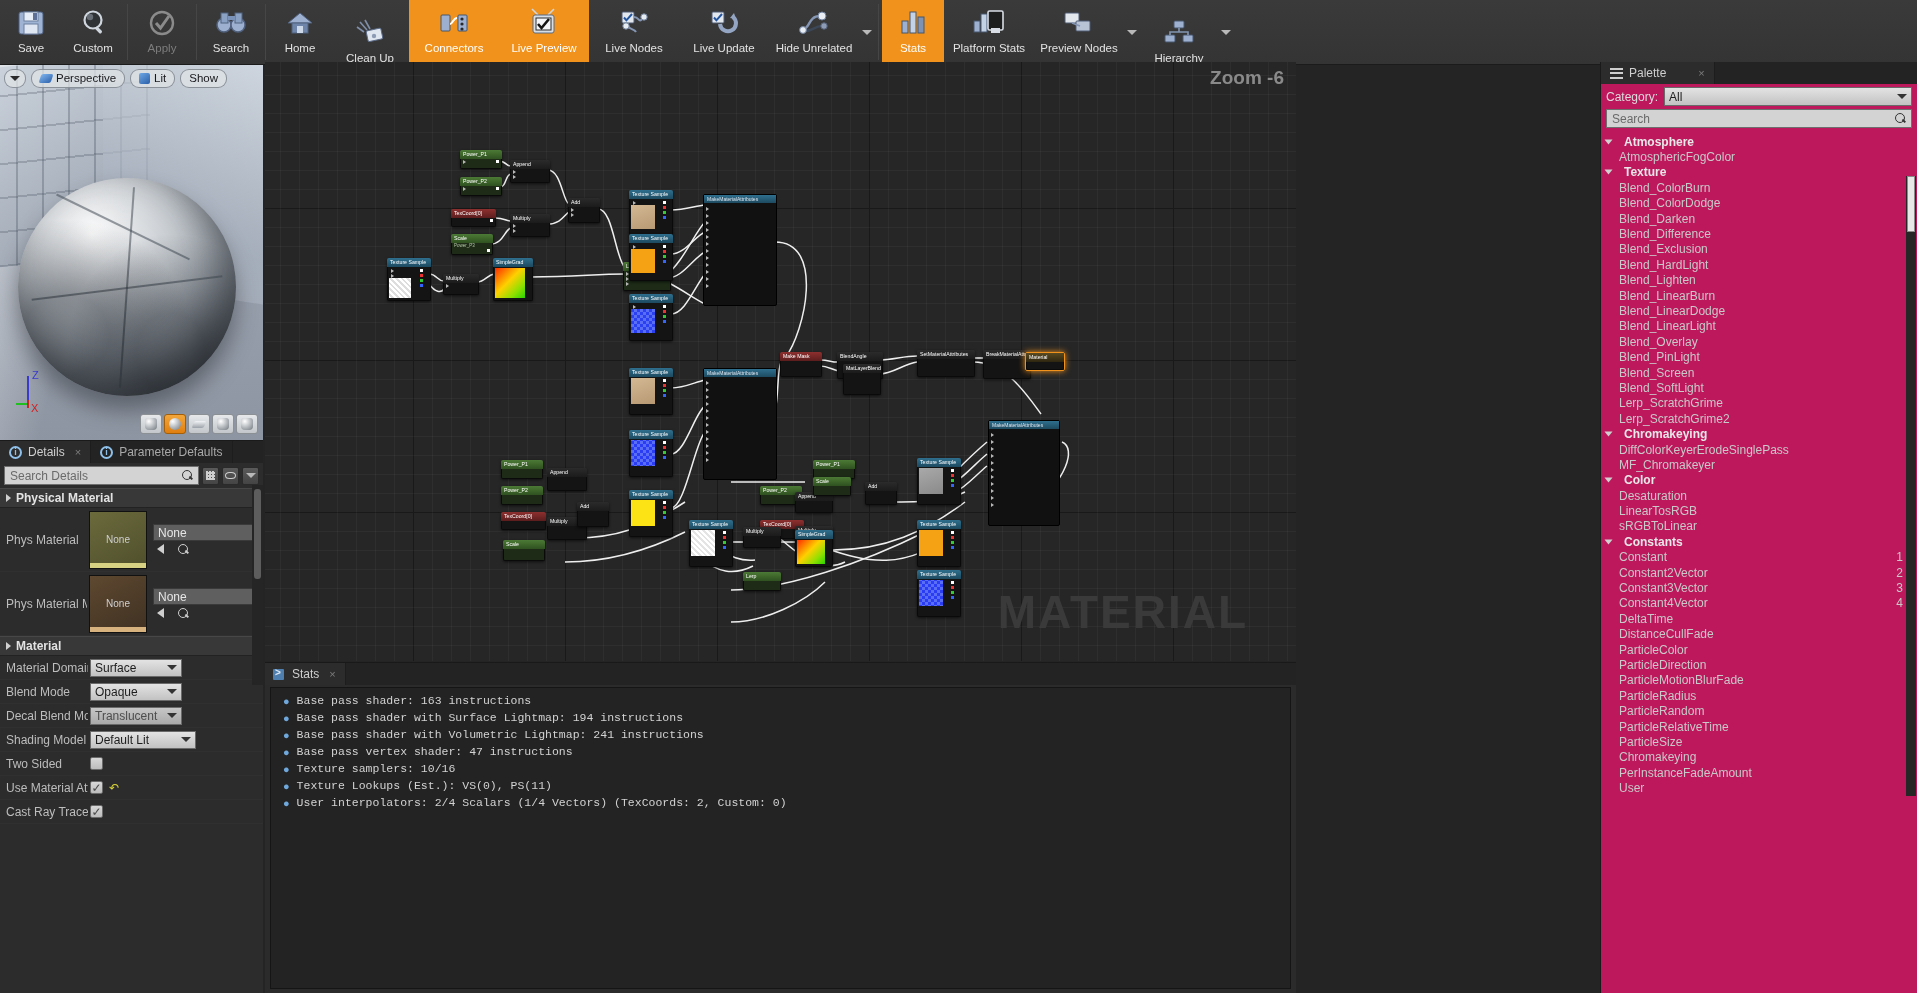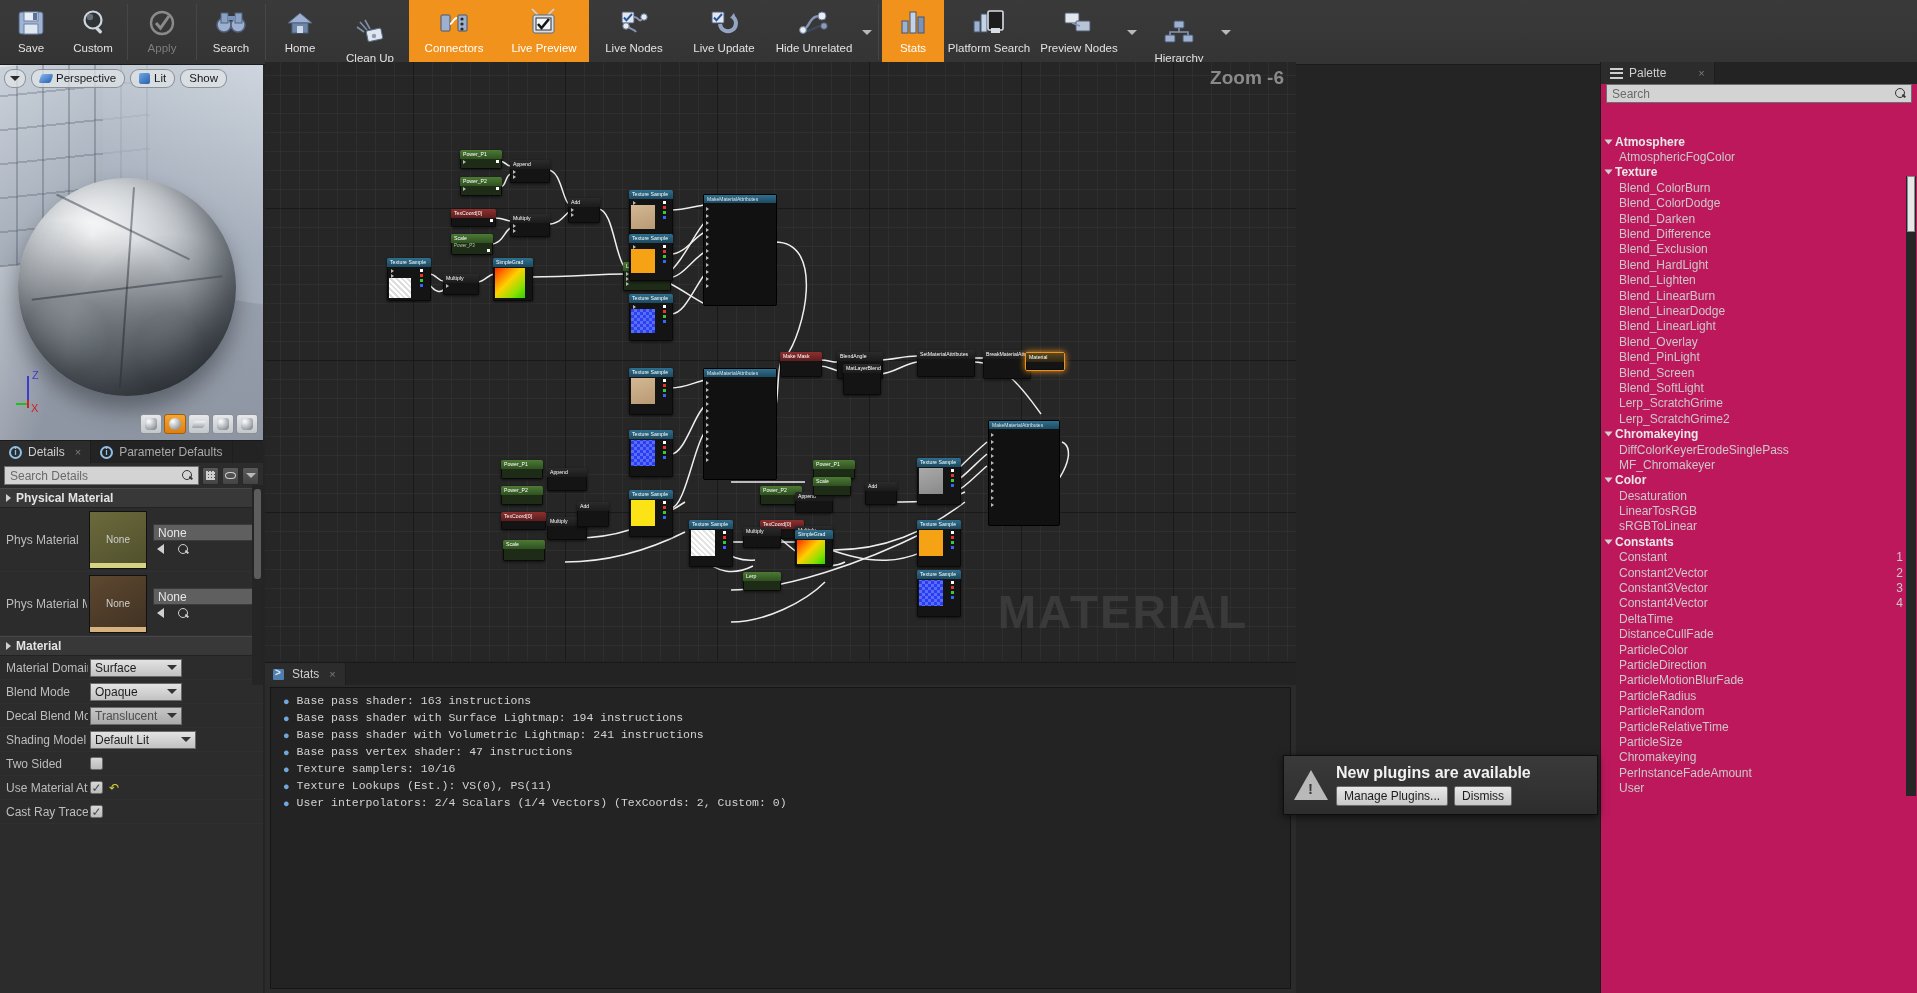--- a/index.html
+++ b/index.html
@@ -265,21 +265,21 @@
   .ico-palette i{ display:block; height:2px; background:#cfcfcf; }
   .ico-palette i:first-child{ background:#cfcfcf; }
   #pal-category { display:flex; align-items:center; gap:6px; padding:3px 5px; }
   #pal-category .lbl { font-size:12px; color:#dcdcdc; }
   #pal-category .combo { flex:1; height:19px; }
   #pal-search { padding:0 5px 3px; }
   #pal-list {
     position:absolute; left:0; right:0; top:72px; bottom:0; overflow:hidden;
   }
   .pal-group {
-    display:flex; align-items:center; gap:4px; height:15.4px; padding-left:5px;
+    display:flex; align-items:center; gap:13px; height:15.4px; padding-left:5px;
     font-size:12px; font-weight:bold; color:#e8e8e8;
   }
   .pal-group .tri2{ width:0;height:0;border-left:5px solid #d0d0d0;border-top:4px solid transparent;border-bottom:4px solid transparent; transform:rotate(90deg);}
   .pal-item {
     display:flex; align-items:center; height:15.4px; padding-left:18px;
     font-size:12px; color:#c9c9c9; cursor:pointer;
   }
   .pal-item .num { margin-left:auto; padding-right:14px; color:#c9c9c9; }
   #pal-scroll { position:absolute; right:1px; top:114px; width:10px; height:620px; background:#262626; }
   #pal-scroll .bar{ position:absolute;left:1px; top:0; width:8px; height:56px; background:#e8e8e8; border:1px solid #8a8a8a;}
@@ -475,21 +475,21 @@
 
     <div class="tb-btn wider">
       <div class="tb-ico">
         <svg width="34" height="30" viewBox="0 0 34 30">
           <rect x="2" y="13" width="6" height="11" fill="#9db0cf" stroke="#46566f"></rect>
           <rect x="9" y="6" width="6" height="18" fill="#c4d2e6" stroke="#46566f"></rect>
           <rect x="16" y="3" width="15" height="19" rx="1.5" fill="#1e1e1e" stroke="#d9dee6" stroke-width="1.6"></rect>
           <rect x="19" y="20" width="9" height="5" fill="#d9dee6"></rect>
         </svg>
       </div>
-      <div class="tb-lbl">Platform Search</div>
+      <div class="tb-lbl">Platform Stats</div>
     </div>
 
     <div class="tb-btn wider">
       <div class="tb-ico">
         <svg width="34" height="30" viewBox="0 0 34 30">
           <rect x="3" y="5" width="14" height="10" rx="1" fill="#e2e7ee" stroke="#4f5d74"></rect>
           <rect x="14" y="13" width="14" height="10" rx="1" fill="#b8c4d6" stroke="#4f5d74"></rect>
           <path d="M10 15 L18 18" stroke="#8496b3" stroke-width="1.6"></path>
         </svg>
       </div>
@@ -1237,20 +1237,27 @@
         <span class="ico-palette">
             <i></i>
             <i></i>
             <i></i>
           </span>
         <span>Palette</span>
         <span class="x" style="margin-left:26px">×</span>
       </div>
     </div>
 
+    <div id="pal-category">
+      <span class="lbl">Category:</span>
+      <div class="combo">
+        <span>All</span>
+        <span class="cc"></span>
+      </div>
+    </div>
 
     <div id="pal-search">
       <div class="search-field">
         <span>Search</span>
         <span class="sf-ico"></span>
       </div>
     </div>
 
     <div id="pal-list">
 
@@ -1396,24 +1403,14 @@
       <div class="pal-item">
           <span>User</span>
         </div>
     </div>
 
     <div id="pal-scroll">
       <div class="bar"></div>
     </div>
   </div>
 
-  <div id="notify">
-    <span class="warn-tri"></span>
-    <div class="col">
-      <div class="ttl2">New plugins are available</div>
-      <div class="btns">
-        <button class="np-btn">Manage Plugins...</button>
-        <button class="np-btn">Dismiss</button>
-      </div>
-    </div>
-  </div>
 
 </div>
 
 </body></html>

